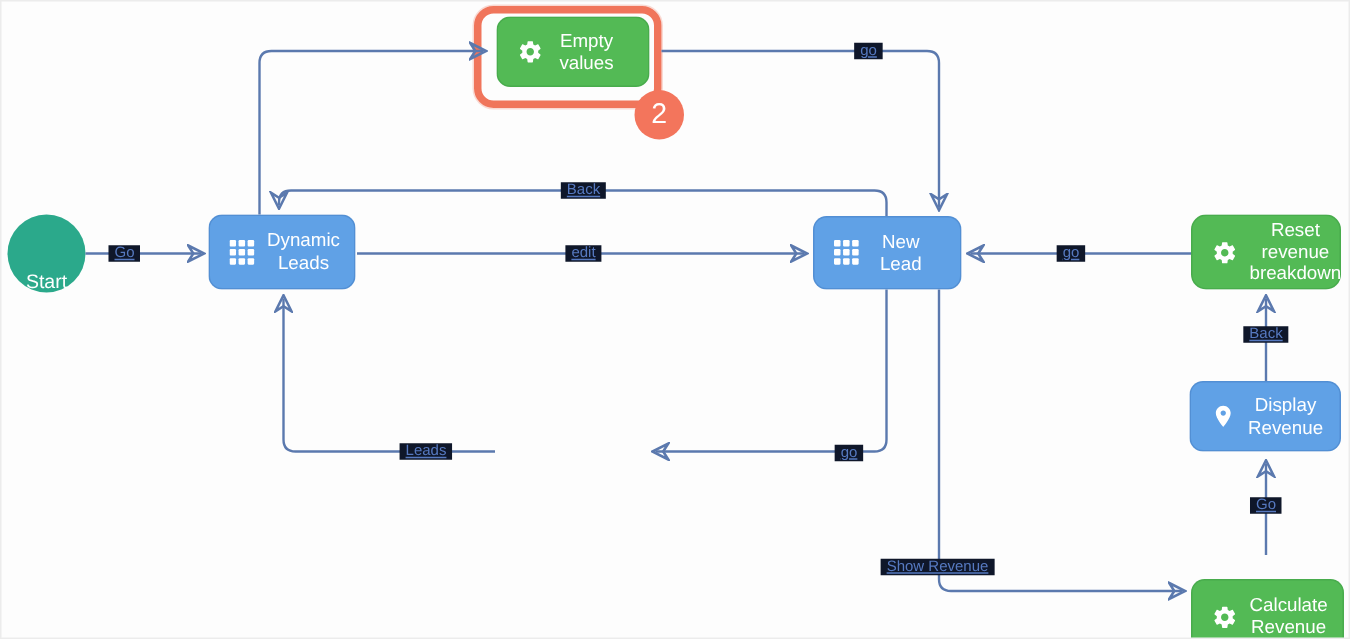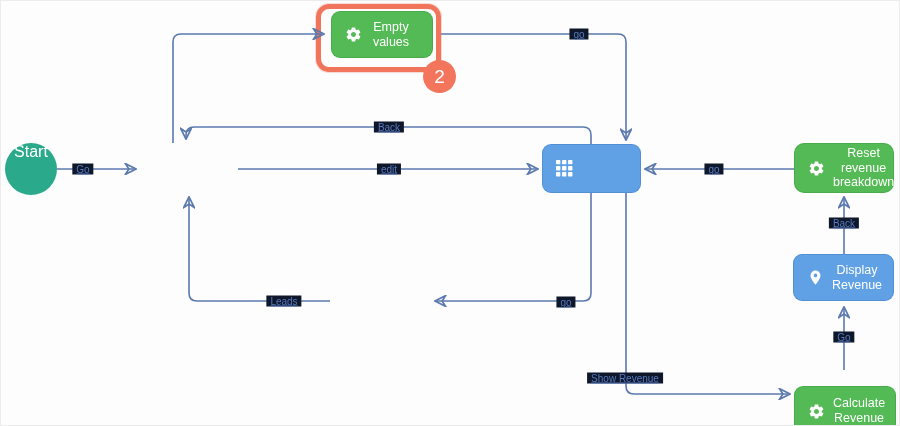--- a/index.html
+++ b/index.html
@@ -6,22 +6,22 @@
   #canvas{position:relative;width:900px;height:426px;background:#fdfdfd;border:1px solid #ececec;box-sizing:border-box;overflow:hidden;}
 
   
   .node{position:absolute;display:flex;align-items:center;color:#fff;border-radius:9px;box-sizing:border-box;cursor:pointer;}
   .node .nicon{flex:0 0 30px;display:flex;align-items:center;justify-content:center;padding-left:6px;}
   .node .nlabel{flex:1;text-align:center;font-size:12.5px;line-height:1.18;padding:2px 20px 2px 2px;}
   .blue{background:#60a1e6;border:1px solid rgba(40,90,160,0.25);}
   .green{background:#53ba55;border:1px solid rgba(40,130,50,0.25);}
   .red{background:#e85c73;border:1px solid rgba(170,40,70,0.25);}
   .start-node{position:absolute;left:4px;top:142px;width:52px;height:52px;border-radius:50%;
-    background:#2ba98b;color:#fff;display:flex;align-items:flex-start;justify-content:center;
-    font-size:16px;cursor:pointer;}
+    background:#2ba98b;color:#fff;display:flex;align-items:flex-end;justify-content:center;
+    font-size:13px;cursor:pointer;}
 
   
   .highlight{position:absolute;left:315px;top:3px;width:125px;height:68px;border:5px solid #f0755b;
     border-radius:13px;box-sizing:border-box;box-shadow:0 0 0 1px rgba(240,117,91,0.25);}
   .badge{position:absolute;left:422px;top:59px;width:33px;height:33px;border-radius:50%;
     background:#f3755c;color:#fff;display:flex;align-items:center;justify-content:center;
     font-size:19px;}
 
   
   #edges{position:absolute;left:0;top:0;pointer-events:none;}
@@ -33,20 +33,38 @@
 <body>
 
 <div id="canvas">
 
   <div class="highlight"></div>
 
   <div class="start-node">
     <span>Start</span>
   </div>
 
+  <div class="node blue" style="left:138px;top:142px;width:98px;height:50px;">
+    <span class="nicon">
+      <svg width="17" height="17" viewBox="0 0 18 18">
+          <g fill="#fff">
+        <rect x="0" y="0" width="4.6" height="4.6" rx="0.8"></rect>
+            <rect x="6.4" y="0" width="4.6" height="4.6" rx="0.8"></rect>
+            <rect x="12.8" y="0" width="4.6" height="4.6" rx="0.8"></rect>
+        <rect x="0" y="6.4" width="4.6" height="4.6" rx="0.8"></rect>
+            <rect x="6.4" y="6.4" width="4.6" height="4.6" rx="0.8"></rect>
+            <rect x="12.8" y="6.4" width="4.6" height="4.6" rx="0.8"></rect>
+        <rect x="0" y="12.8" width="4.6" height="4.6" rx="0.8"></rect>
+            <rect x="6.4" y="12.8" width="4.6" height="4.6" rx="0.8"></rect>
+            <rect x="12.8" y="12.8" width="4.6" height="4.6" rx="0.8"></rect>
+      </g>
+        </svg>
+    </span>
+    <span class="nlabel">Dynamic Leads</span>
+  </div>
 
   <div class="node green" style="left:330px;top:10px;width:102px;height:47px;">
     <span class="nicon">
       <svg width="17" height="17" viewBox="0 0 24 24">
           <path fill="#fff" d="M19.43 12.98c.04-.32.07-.64.07-.98s-.03-.66-.07-.98l2.11-1.65c.19-.15.24-.42.12-.64l-2-3.46c-.12-.22-.39-.3-.61-.22l-2.49 1c-.52-.4-1.08-.73-1.69-.98l-.38-2.65C14.46 2.18 14.25 2 14 2h-4c-.25 0-.46.18-.49.42l-.38 2.65c-.61.25-1.17.59-1.69.98l-2.49-1c-.23-.09-.49 0-.61.22l-2 3.46c-.13.22-.07.49.12.64l2.11 1.65c-.04.32-.07.65-.07.98s.03.66.07.98l-2.11 1.65c-.19.15-.24.42-.12.64l2 3.46c.12.22.39.3.61.22l2.49-1c.52.4 1.08.73 1.69.98l.38 2.65c.03.24.24.42.49.42h4c.25 0 .46-.18.49-.42l.38-2.65c.61-.25 1.17-.59 1.69-.98l2.49 1c.23.09.49 0 .61-.22l2-3.46c.12-.22.07-.49-.12-.64l-2.11-1.65zM12 15.5c-1.93 0-3.5-1.57-3.5-3.5s1.57-3.5 3.5-3.5 3.5 1.57 3.5 3.5-1.57 3.5-3.5 3.5z"></path>
         </svg>
     </span>
     <span class="nlabel">Empty values</span>
   </div>
 
@@ -59,20 +77,21 @@
             <rect x="12.8" y="0" width="4.6" height="4.6" rx="0.8"></rect>
         <rect x="0" y="6.4" width="4.6" height="4.6" rx="0.8"></rect>
             <rect x="6.4" y="6.4" width="4.6" height="4.6" rx="0.8"></rect>
             <rect x="12.8" y="6.4" width="4.6" height="4.6" rx="0.8"></rect>
         <rect x="0" y="12.8" width="4.6" height="4.6" rx="0.8"></rect>
             <rect x="6.4" y="12.8" width="4.6" height="4.6" rx="0.8"></rect>
             <rect x="12.8" y="12.8" width="4.6" height="4.6" rx="0.8"></rect>
       </g>
         </svg>
     </span>
+    <span class="nlabel">New Lead</span>
   </div>
 
 
   <div class="node green" style="left:793px;top:142px;width:100px;height:50px;border-radius:10px;">
     <span class="nicon">
       <svg width="17" height="17" viewBox="0 0 24 24">
           <path fill="#fff" d="M19.43 12.98c.04-.32.07-.64.07-.98s-.03-.66-.07-.98l2.11-1.65c.19-.15.24-.42.12-.64l-2-3.46c-.12-.22-.39-.3-.61-.22l-2.49 1c-.52-.4-1.08-.73-1.69-.98l-.38-2.65C14.46 2.18 14.25 2 14 2h-4c-.25 0-.46.18-.49.42l-.38 2.65c-.61.25-1.17.59-1.69.98l-2.49-1c-.23-.09-.49 0-.61.22l-2 3.46c-.13.22-.07.49.12.64l2.11 1.65c-.04.32-.07.65-.07.98s.03.66.07.98l-2.11 1.65c-.19.15-.24.42-.12.64l2 3.46c.12.22.39.3.61.22l2.49-1c.52.4 1.08.73 1.69.98l.38 2.65c.03.24.24.42.49.42h4c.25 0 .46-.18.49-.42l.38-2.65c.61-.25 1.17-.59 1.69-.98l2.49 1c.23.09.49 0 .61-.22l2-3.46c.12-.22.07-.49-.12-.64l-2.11-1.65zM12 15.5c-1.93 0-3.5-1.57-3.5-3.5s1.57-3.5 3.5-3.5 3.5 1.57 3.5 3.5-1.57 3.5-3.5 3.5z"></path>
         </svg>
     </span>
     <span class="nlabel">Reset revenue breakdown</span>

